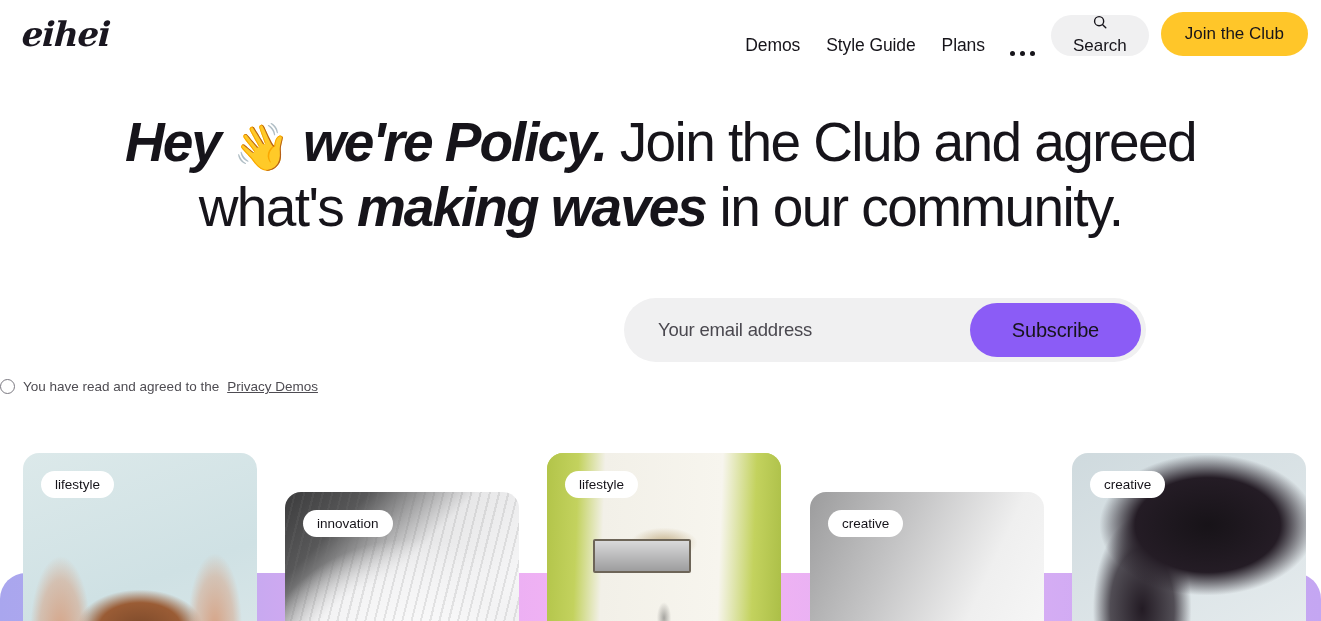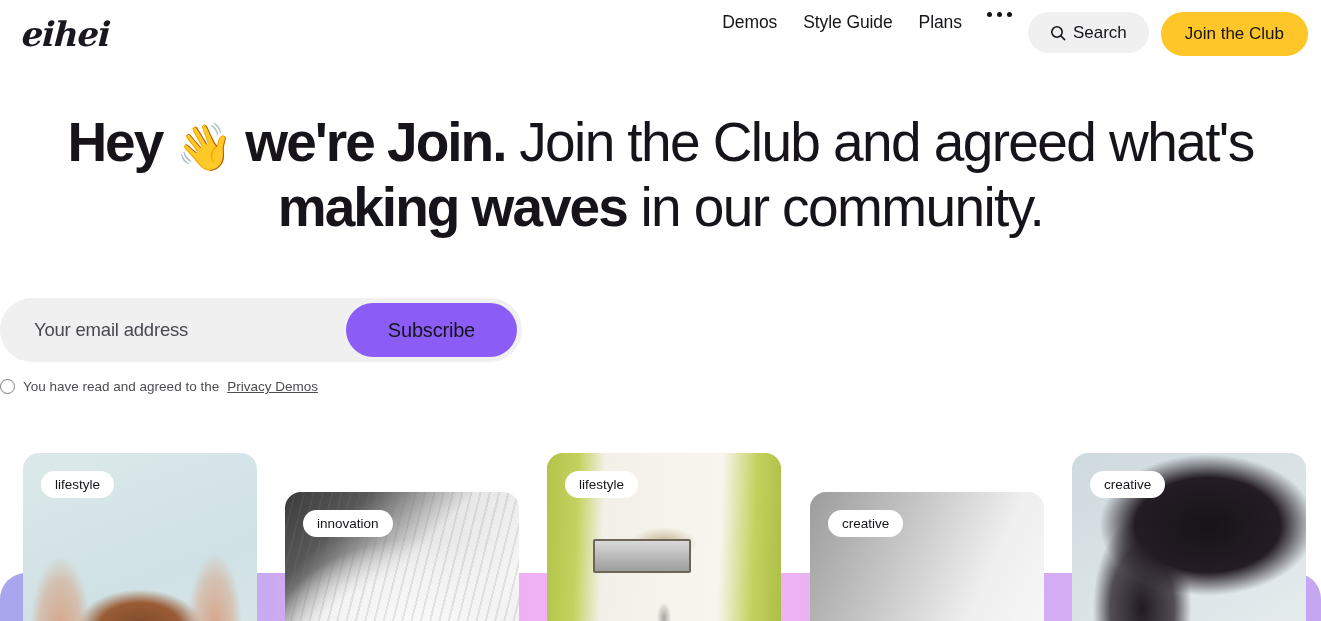--- a/index.html
+++ b/index.html
@@ -26,35 +26,36 @@
     font-weight: 700;
     font-size: 34px;
     letter-spacing: -1.2px;
     color: #1a1720;
     line-height: 1;
     font-style: italic;
     transform: skewX(-3deg);
   }
   .nav-right {
     margin-left: auto; margin-right: 13px;
-    display: flex; align-items: flex-start; gap: 0;
+    display: flex; align-items: flex-end; gap: 0;
   }
   .nav-link {
     font-size: 17.5px; color: #16141a; padding: 0 13px; white-space: nowrap;
     cursor: pointer; letter-spacing: -0.1px;
   }
   .dots {
     display: flex; align-items: center; gap: 5px; padding: 0 16px 0 12px; cursor: pointer;
   }
   .dots i { width: 5px; height: 5px; background: #16141a; border-radius: 50%; display:block; }
   .search-pill {
     display: flex; align-items: center; gap: 7px;
     height: 41px; padding: 0 22px; border-radius: 21px;
     background: #f0f0f1; color: #16141a; font-size: 17px; cursor: pointer;
     margin-right: 12px;
+    flex-direction: column;
   }
   .search-pill svg { display:block; }
   .join-btn {
     display: flex; align-items: center; justify-content: center;
     height: 44px; padding: 0 24px; border-radius: 22px;
     background: #ffc629; color: #16141a; font-size: 17px; cursor: pointer;
     border: none; font-family: inherit; white-space: nowrap;
   }
 
   
@@ -62,25 +63,25 @@
     position: absolute; top: 110px; left: 0; width: 1321px; text-align: center; z-index: 20;
   }
   .hero h1 {
     font-size: 55px;
     line-height: 65px;
     font-weight: 400;
     letter-spacing: -1.6px;
     color: #16141a;
     padding: 0 60px;
   }
-  .hero h1 b { font-weight: 700; letter-spacing: -2px; }
+  .hero h1 b { font-weight: 700; letter-spacing: -2px; font-style: italic; }
   .wave { font-size: 46px; vertical-align: -2px; line-height: 1; }
 
   
-  .form-wrap { position: absolute; top: 298px; left: 0; width: 1146px; display:flex; justify-content:flex-start; z-index:20; }
+  .form-wrap { position: absolute; top: 298px; left: 0; width: 1146px; display:flex; justify-content:flex-end; z-index:20; }
   .form-pill {
     position: relative; display: flex; align-items: center;
     width: 522px; height: 64px; border-radius: 32px; background: #f0f0f1;
   }
   .email-input {
     flex: 1; border: none; outline: none; background: transparent;
     font-family: inherit; font-size: 18.5px; color: #3c3a40;
     padding: 0 0 0 34px; height: 100%; letter-spacing: -0.2px;
   }
   .email-input::placeholder { color: #4a484f; opacity: 1; }
@@ -190,21 +191,21 @@
         <span>Search</span>
       </span>
 
       <button class="join-btn">Join the Club</button>
     </div>
   </div>
 
   <div class="hero">
     <h1><b>Hey</b>
       <span class="wave">👋</span>
-      <b>we're Join.</b>
+      <b>we're Policy.</b>
       <span>Join the Club and agreed</span>
       <span>what's</span>
       <b>making waves</b>
       <span>in our community.</span>
     </h1>
   </div>
 
   <div class="form-wrap">
     <div class="form-pill">
       <input class="email-input" type="text" placeholder="Your email address" style="">

